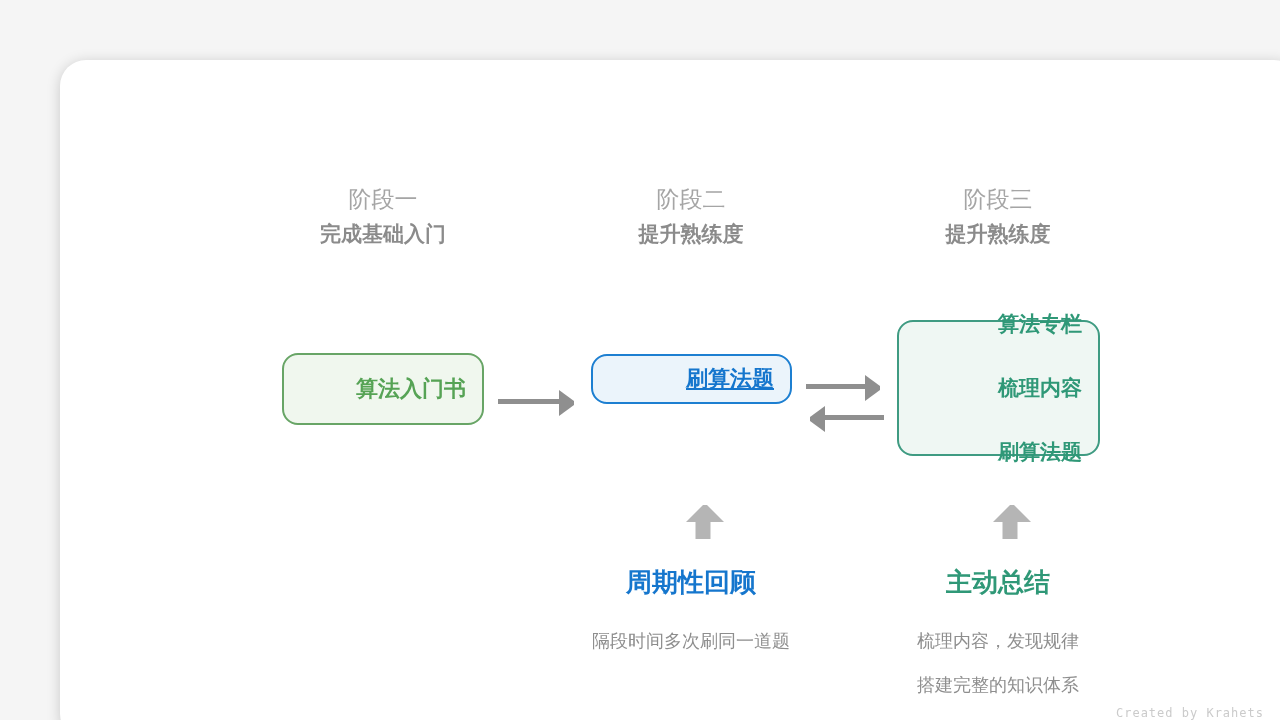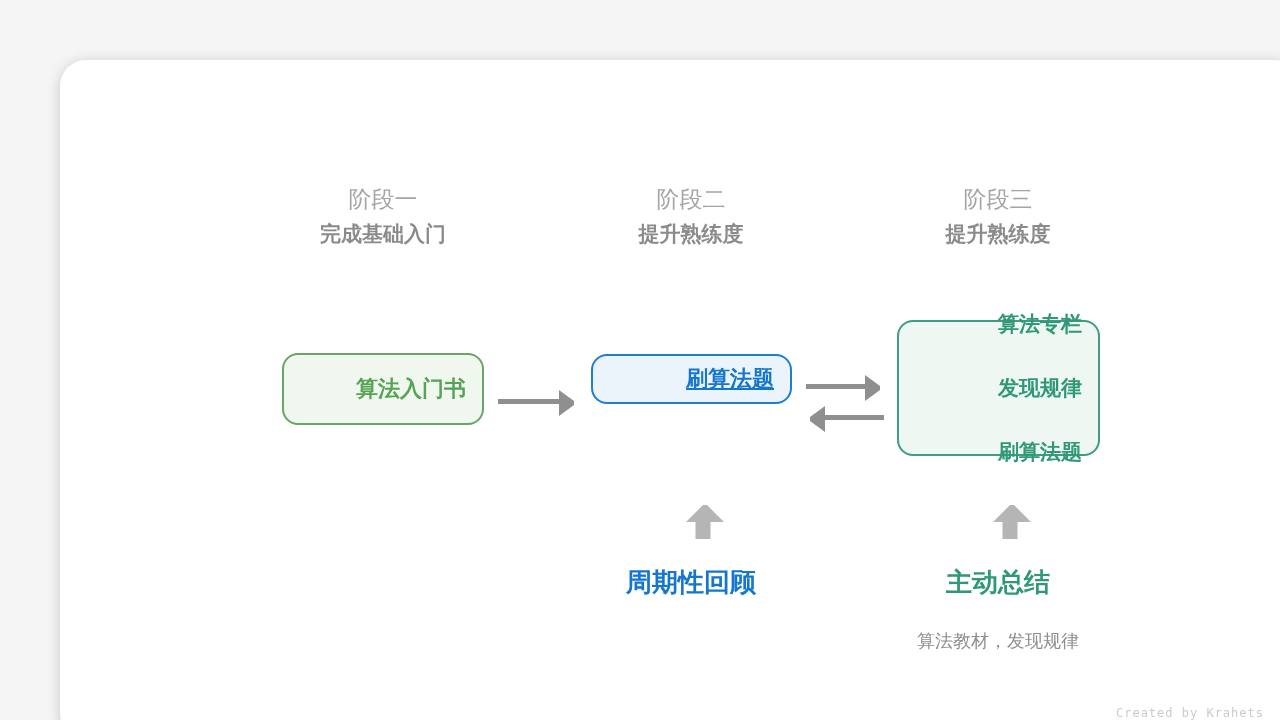--- a/index.html
+++ b/index.html
@@ -96,21 +96,21 @@
   <div class="node node-green" style="left:230px; top:301px; width:202px; height:72px;">
     <div class="node-line">算法入门书</div>
   </div>
 
   <div class="node node-blue" style="left:539px; top:302px; width:201px; height:50px;text-decoration:underline;">
     <div class="node-line">刷算法题</div>
   </div>
 
   <div class="node node-teal" style="left:845px; top:268px; width:203px; height:136px;">
     <div class="node-line">算法专栏</div>
-    <div class="node-line">发现规律</div>
+    <div class="node-line">梳理内容</div>
     <div class="node-line">刷算法题</div>
   </div>
 
   <div class="h-arrow to-right" style="left:434px; top:326px; width:104px;">
     <div class="shaft"></div>
     <div class="head"></div>
   </div>
   <div class="h-arrow to-right" style="left:742px; top:311px; width:102px;">
     <div class="shaft"></div>
     <div class="head"></div>
@@ -124,21 +124,23 @@
     <div class="head"></div>
     <div class="stem"></div>
   </div>
   <div class="up-arrow" style="left:946px; top:437px;">
     <div class="head"></div>
     <div class="stem"></div>
   </div>
 
   <div class="ann-title blue" style="left:639px">周期性回顾</div>
   <div class="ann-desc" style="left:639px">
+    <div>隔段时间多次刷同一道题</div>
   </div>
 
   <div class="ann-title teal" style="left:946px">主动总结</div>
   <div class="ann-desc" style="left:946px">
-    <div>算法教材，发现规律</div>
+    <div>梳理内容，发现规律</div>
+    <div>搭建完整的知识体系</div>
   </div>
 
   <div class="credit">Created by Krahets</div>
 </div>
 
 </body></html>

